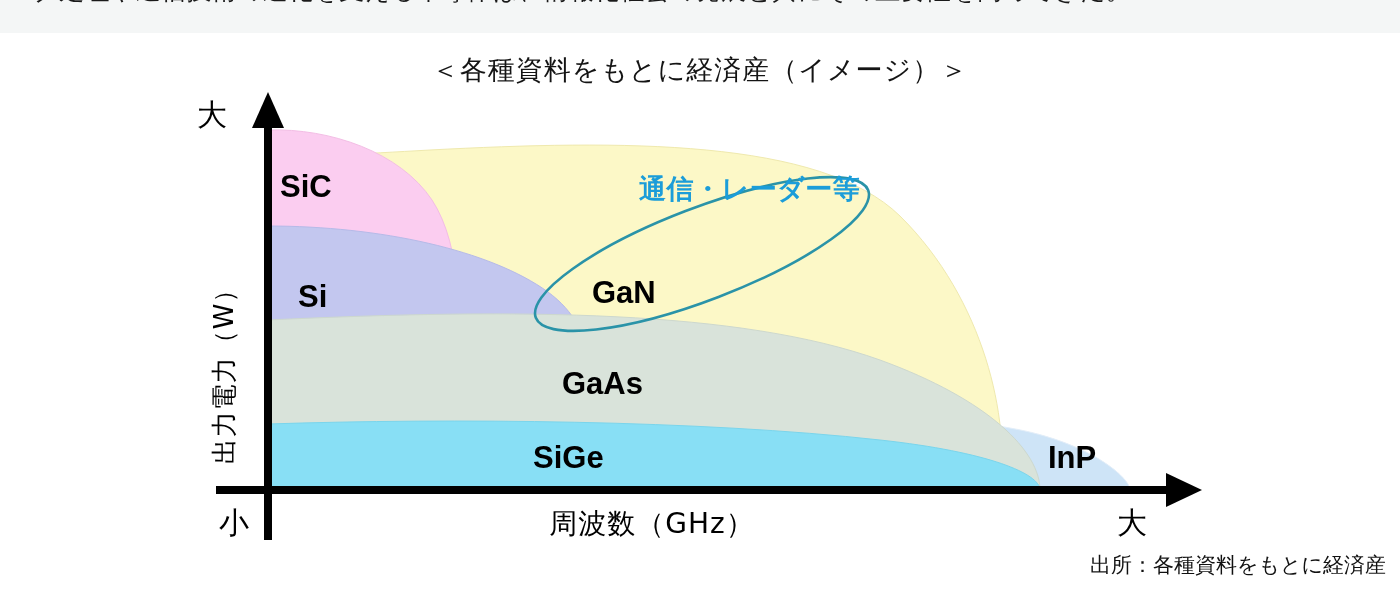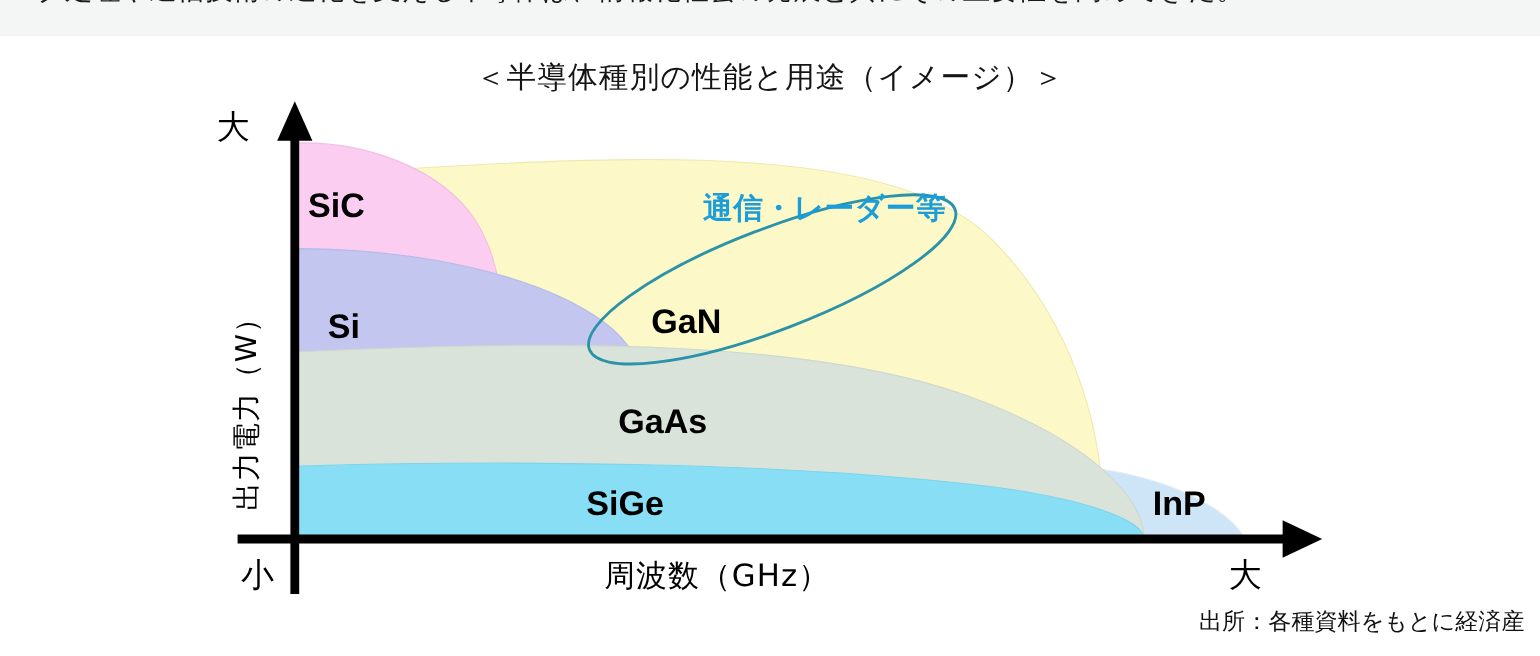--- a/index.html
+++ b/index.html
@@ -93,21 +93,21 @@
 </style>
 </head>
 <body>
 
 <div id="page">
 
   <div id="top-strip">
     <div id="top-strip-text">ータ処理や通信技術の進化を支える半導体は、情報化社会の発展と共にその重要性を高めてきた。</div>
   </div>
 
-  <div id="chart-title">＜半導体種別の性能と用途（イメージ）＞</div>
+  <div id="chart-title">＜各種資料をもとに経済産（イメージ）＞</div>
 
   <svg id="plot" viewBox="0 0 1400 596">
     <defs>
       <clipPath id="plotclip">
         <rect x="268" y="96" width="940" height="395"></rect>
       </clipPath>
     </defs>
 
     <g clip-path="url(#plotclip)">
 

